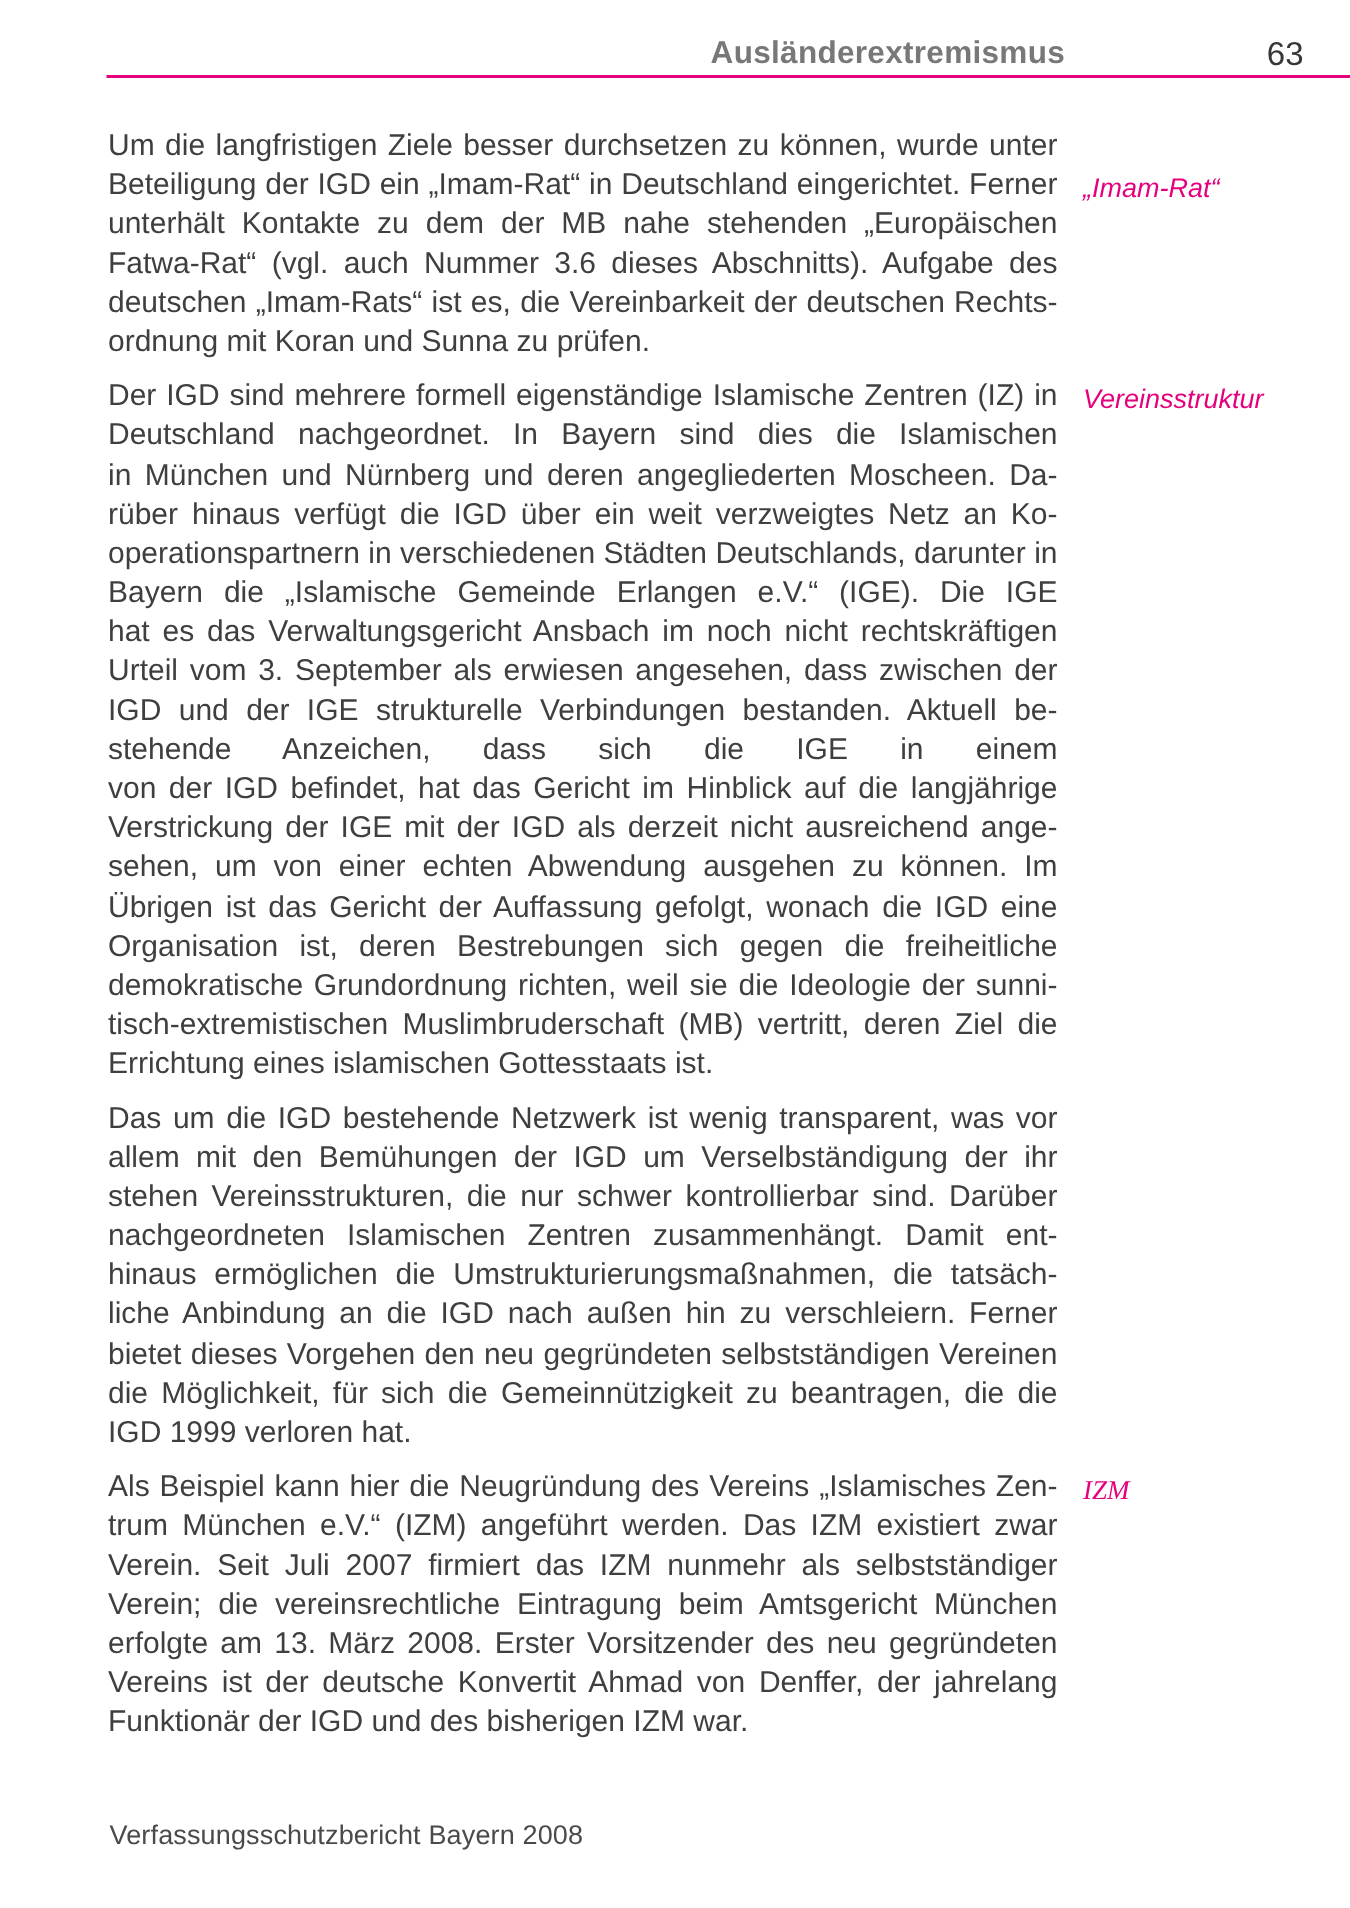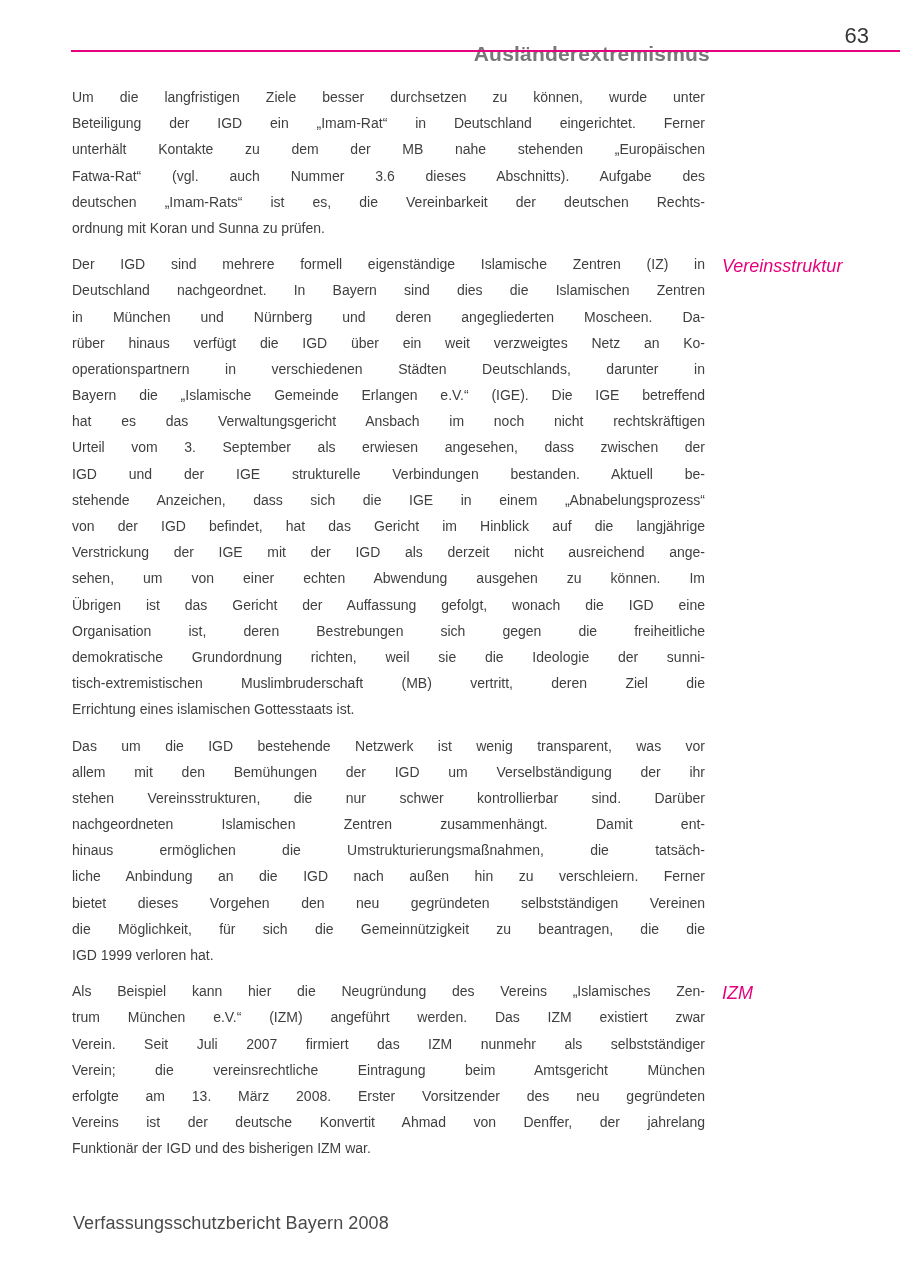--- a/index.html
+++ b/index.html
@@ -19,21 +19,20 @@
   .header-title {
     position: absolute;
     left: 72px;
     width: 638px;
     top: 24px;
     text-align: right;
     font-size: 21px;
     font-weight: bold;
     color: var(--header-gray, #787878);
     letter-spacing: 0.2px;
-    margin-top: 18px;
   }
   .page-number {
     position: absolute;
     right: 31px;
     top: 23px;
     font-size: 22px;
     font-weight: normal;
     color: var(--page-number-color, #373737);
   }
   .header-rule {
@@ -49,21 +48,21 @@
     position: absolute;
     left: 72px;
     top: 84px;
     width: 633px;
   }
   .para {
     position: relative;
     margin: 0 0 10px 0;
   }
   .body-line {
-    font-size: 14px;
+    font-size: 20px;
     line-height: 26.2px;
     height: 26.2px;
     color: var(--body-text, #3f3f3f);
     text-align: justify;
     text-align-last: justify;
     white-space: normal;
     overflow: hidden;
   }
   .body-line.last {
     text-align: left;
@@ -101,20 +100,21 @@
   <div class="header-rule"></div>
 
   <div class="body-column">
       <div class="para">
         <div class="body-line">Um die langfristigen Ziele besser durchsetzen zu können, wurde unter</div>
         <div class="body-line">Beteiligung der IGD ein „Imam-Rat“ in Deutschland eingerichtet. Ferner</div>
         <div class="body-line">unterhält Kontakte zu dem der MB nahe stehenden „Europäischen</div>
         <div class="body-line">Fatwa-Rat“ (vgl. auch Nummer 3.6 dieses Abschnitts). Aufgabe des</div>
         <div class="body-line">deutschen „Imam-Rats“ ist es, die Vereinbarkeit der deutschen Rechts-</div>
         <div class="body-line last">ordnung mit Koran und Sunna zu prüfen.</div>
+        <div class="margin-note" style="top: 28.2px;">„Imam-Rat“</div>
       </div>
       <div class="para">
         <div class="body-line">Der IGD sind mehrere formell eigenständige Islamische Zentren (IZ) in</div>
         <div class="body-line">Deutschland nachgeordnet. In Bayern sind dies die Islamischen Zentren</div>
         <div class="body-line">in München und Nürnberg und deren angegliederten Moscheen. Da-</div>
         <div class="body-line">rüber hinaus verfügt die IGD über ein weit verzweigtes Netz an Ko-</div>
         <div class="body-line">operationspartnern in verschiedenen Städten Deutschlands, darunter in</div>
         <div class="body-line">Bayern die „Islamische Gemeinde Erlangen e.V.“ (IGE). Die IGE betreffend</div>
         <div class="body-line">hat es das Verwaltungsgericht Ansbach im noch nicht rechtskräftigen</div>
         <div class="body-line">Urteil vom 3. September als erwiesen angesehen, dass zwischen der</div>
@@ -142,19 +142,19 @@
         <div class="body-line last">IGD 1999 verloren hat.</div>
       </div>
       <div class="para">
         <div class="body-line">Als Beispiel kann hier die Neugründung des Vereins „Islamisches Zen-</div>
         <div class="body-line">trum München e.V.“ (IZM) angeführt werden. Das IZM existiert zwar</div>
         <div class="body-line">Verein. Seit Juli 2007 firmiert das IZM nunmehr als selbstständiger</div>
         <div class="body-line">Verein; die vereinsrechtliche Eintragung beim Amtsgericht München</div>
         <div class="body-line">erfolgte am 13. März 2008. Erster Vorsitzender des neu gegründeten</div>
         <div class="body-line">Vereins ist der deutsche Konvertit Ahmad von Denffer, der jahrelang</div>
         <div class="body-line last">Funktionär der IGD und des bisherigen IZM war.</div>
-        <div class="margin-note" style="top: 2px;">IZM</div>
+        <div class="margin-note" style="top: 2px; font-family: Liberation Serif, serif;">IZM</div>
       </div>
     </div>
 
   <div class="footer-text">Verfassungsschutzbericht Bayern 2008</div>
 
 </div>
 
 </body></html>

